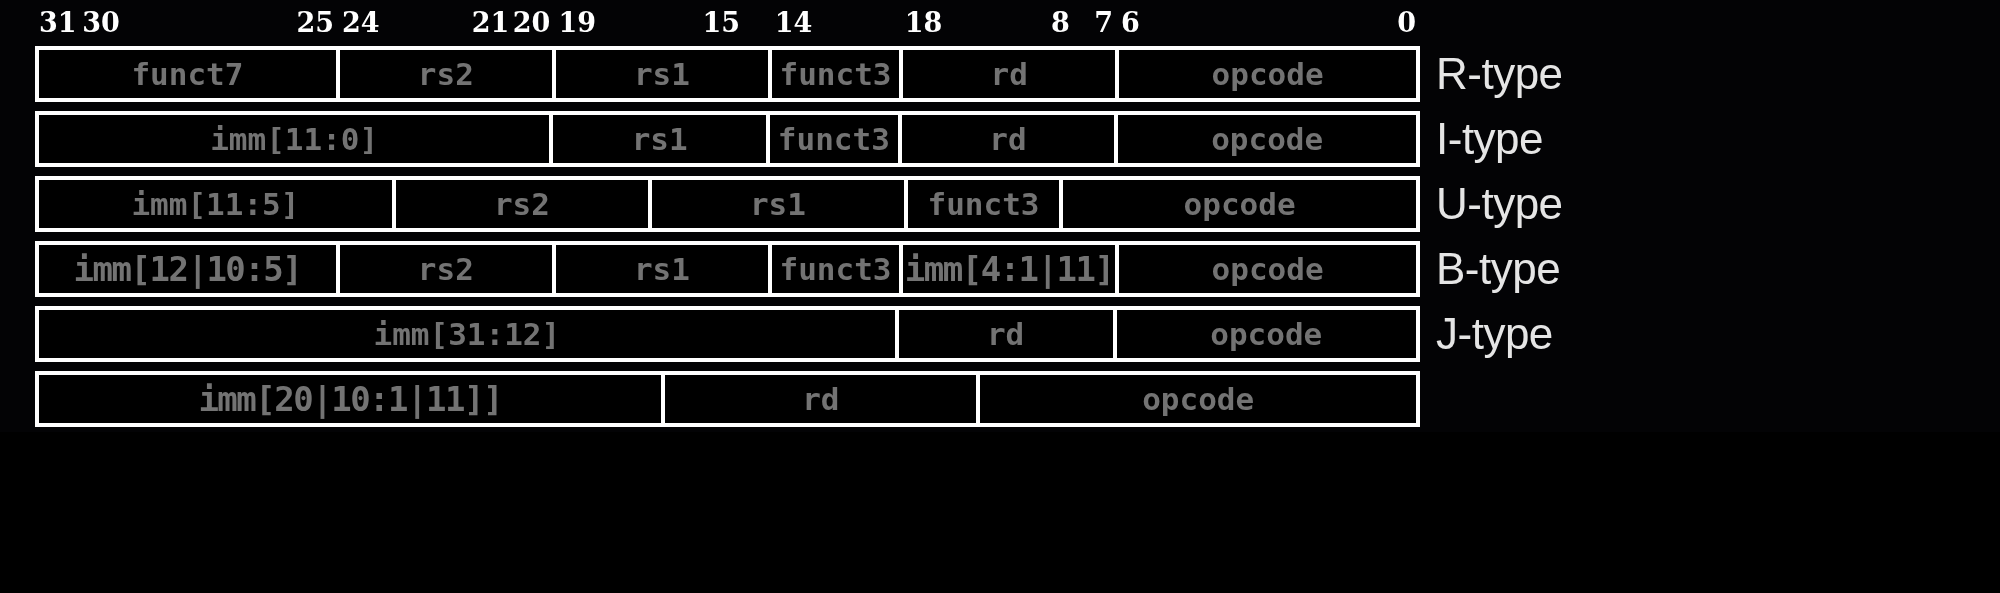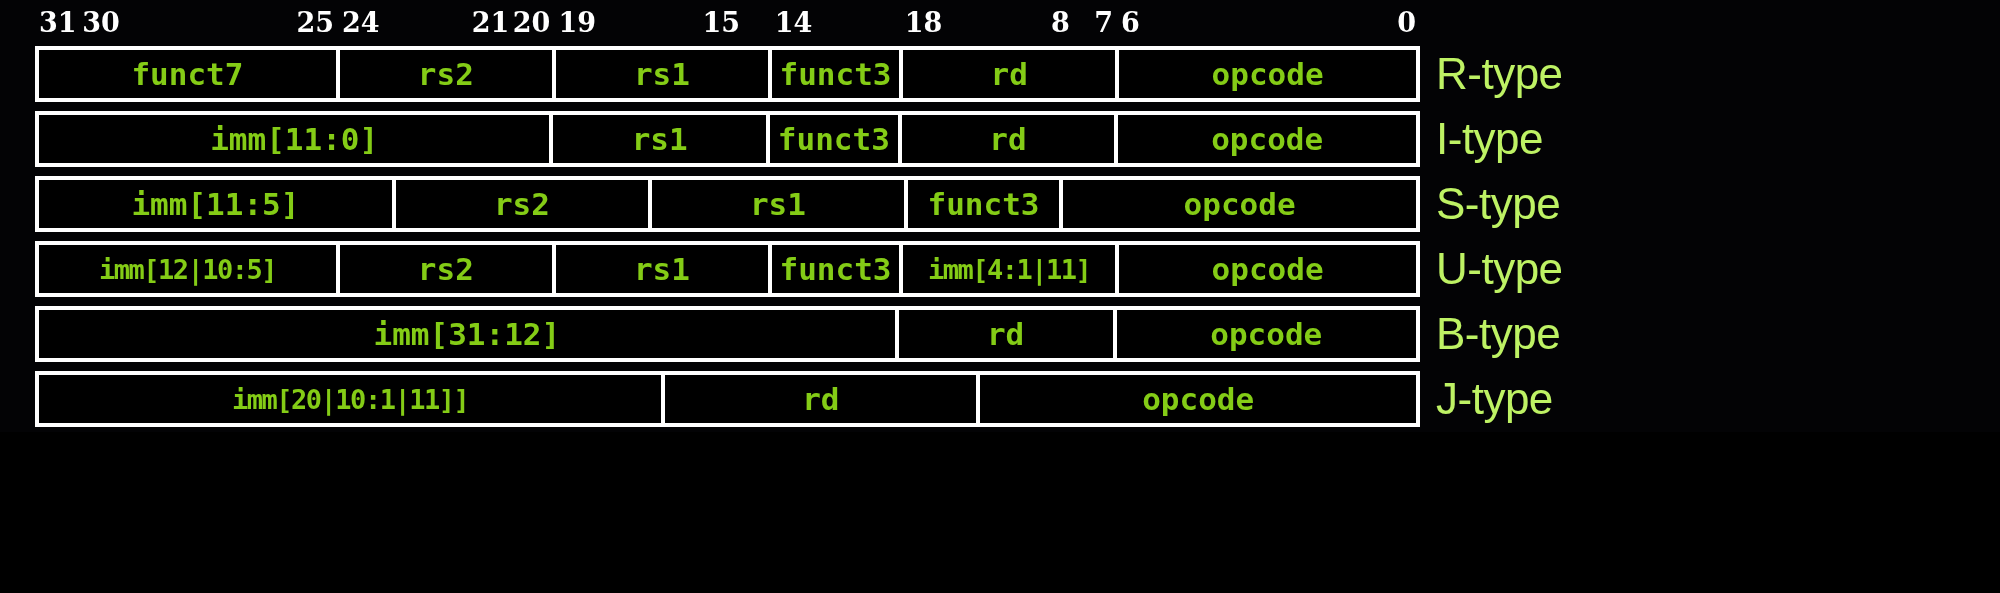--- a/index.html
+++ b/index.html
@@ -49,40 +49,40 @@
     box-sizing:border-box;
     border-right:4px solid #ffffff;
     display:flex;
     align-items:center;
     justify-content:center;
     background:#000;
     overflow:visible;
   }
   .cell:last-child{border-right:none;border-radius:8px;}
   .cell-label{
-    color:#84cc16;
+    color:#737373;
     font-family:"DejaVu Sans Mono", monospace;
     font-weight:bold;
     font-size:31px;
     line-height:31px;
     letter-spacing:0px;
     white-space:nowrap;
   }
-  .cell-label.tighter{font-size:27px;letter-spacing:-1.5px;}
+  .cell-label.tighter{font-size:34px;letter-spacing:-1.5px;}
 
   
   #typelabels{
     position:absolute;left:1436px;top:46px;width:220px;
   }
   .type-label{
     height:56px;
     margin-bottom:9px;
     display:flex;
     align-items:center;
-    color:#bef264;
+    color:#e5e5e5;
     font-family:"Liberation Sans", sans-serif;
     font-weight:400;
     font-size:44px;
     line-height:46px;
     letter-spacing:-0.5px;
     white-space:nowrap;
   }
 </style>
 </head>
 <body>
@@ -202,19 +202,18 @@
         </div>
         <div class="cell" style="flex: 7 0 0px;">
           <span class="cell-label">opcode</span>
         </div>
       </div>
     </div>
 
   <div id="typelabels">
       <div class="type-label">R-type</div>
       <div class="type-label">I-type</div>
-      <div class="type-label">S-type</div>
       <div class="type-label">U-type</div>
       <div class="type-label">B-type</div>
       <div class="type-label">J-type</div>
     </div>
 
 </div>
 
 </body></html>

